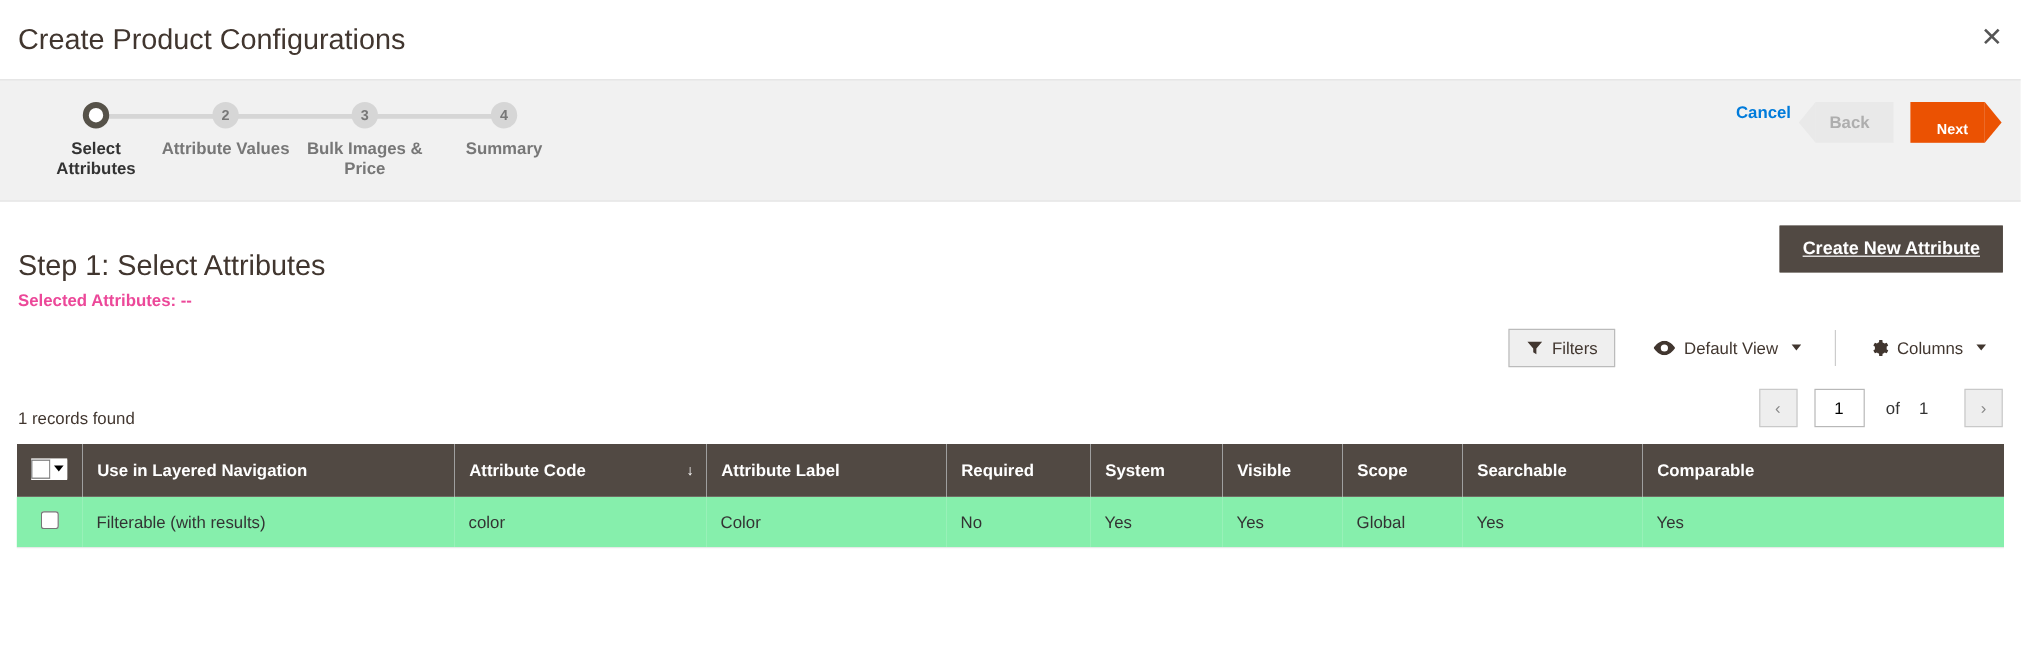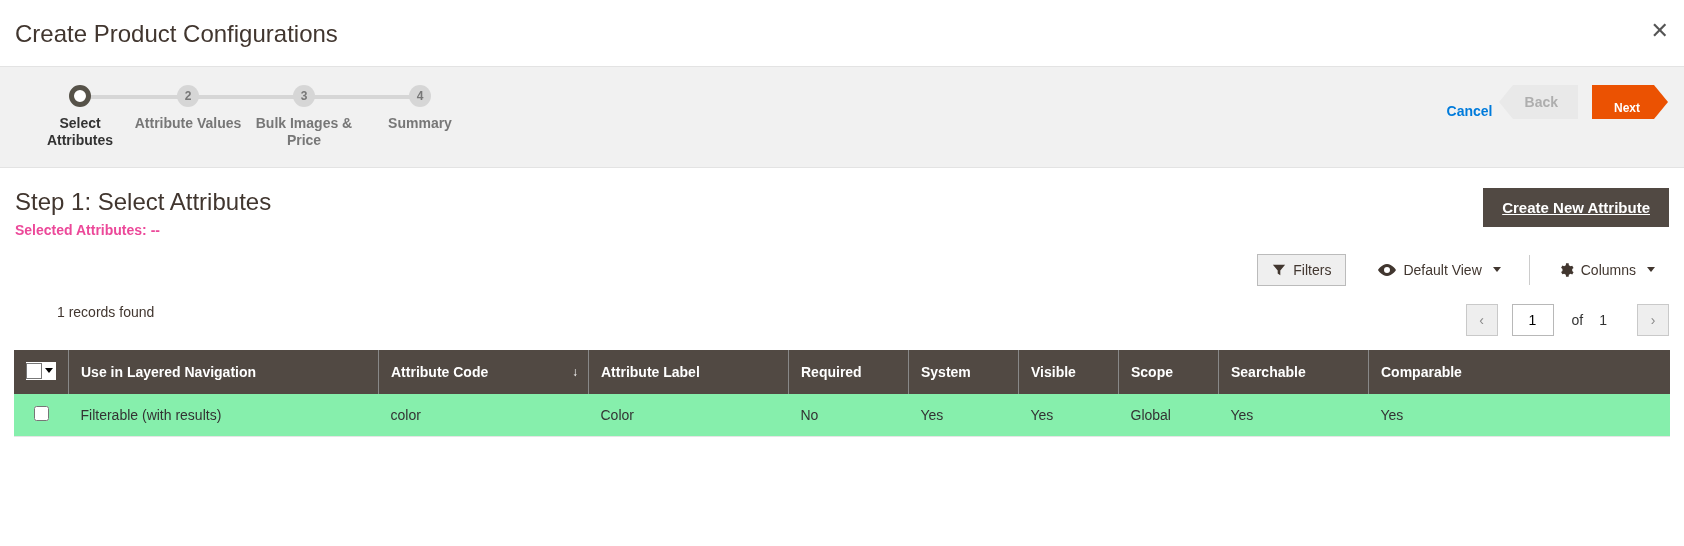--- a/index.html
+++ b/index.html
@@ -27,21 +27,21 @@
   .step.active .circle {
     background: #fff; border: 5px solid #565249; width: 22px; height: 22px; color: transparent;
   }
   .step .label { margin-top: 8px; font-size: 14px; color: #777; text-align: center; font-weight: 600; line-height: 1.2; }
   .step.active .label { color: #333; }
   .step .connector {
     position: absolute; top: 10px; left: 50%; right: -50%; height: 4px; background: #d6d6d6; z-index: 1;
   }
   .step:last-child .connector { display: none; }
 
-  .wizard-actions { display: flex; align-items: flex-end; gap: 14px; }
+  .wizard-actions { display: flex; align-items: flex-start; gap: 14px; }
   .link-cancel { color: #007bdb; font-weight: 600; font-size: 14px; text-decoration: none; cursor: pointer; margin-right: 6px; }
   .btn-back {
     background: #e9e9e9; color: #aeaeae; padding: 0 20px 0 12px; height: 34px;
     display: flex; align-items: center; font-weight: 600; position: relative; cursor: default;
     border: none; font-size: 14px;
   }
   .btn-back::before {
     content: ""; position: absolute; left: -14px; top: 0;
     border-top: 17px solid transparent; border-bottom: 17px solid transparent;
     border-right: 14px solid #e9e9e9;
@@ -51,37 +51,37 @@
     display: flex; align-items: center; font-weight: 600; position: relative; cursor: pointer;
     border: none; font-size: 12px;
   }
   .btn-next::after {
     content: ""; position: absolute; right: -14px; top: 0;
     border-top: 17px solid transparent; border-bottom: 17px solid transparent;
     border-left: 14px solid #eb5202;
   }
 
   .step-section { padding: 20px 15px 8px 15px; display: flex; justify-content: space-between; align-items: flex-start; }
-  .step-title { font-size: 24px; font-weight: 400; color: #41362f; margin-bottom: 6px; }
+  .step-title { font-size: 24px; font-weight: 400; color: #41362f; margin-bottom: 6px; margin-top: 20px; }
   .selected-attrs { font-size: 14px; color: #ec4899; font-weight: bold; }
   .btn-secondary {
     background: #514943; color: #fff; border: 1px solid #514943;
     padding: 10px 18px; font-weight: 600; font-size: 15px; cursor: pointer; text-decoration: underline;
   }
 
   .grid-toolbar { display: flex; justify-content: flex-end; align-items: center; gap: 0; padding: 8px 15px 8px 15px; }
   .tb-btn {
     display: inline-flex; align-items: center; gap: 7px; padding: 7px 14px;
     background: transparent; border: none; color: #41362f; font-size: 14px; cursor: pointer;
   }
   .tb-btn.filters { background: #efefef; border: 1px solid #bbb; }
   .tb-sep { width: 1px; height: 30px; background: #ccc; margin: 0 14px; }
   .caret-down { width: 0; height: 0; border-left: 4px solid transparent; border-right: 4px solid transparent; border-top: 5px solid #41362f; display: inline-block; margin-left: 4px;}
 
-  .grid-toolbar2 { display: flex; justify-content: space-between; align-items: flex-start; padding: 10px 15px 14px 15px; margin-left: 42px; }
+  .grid-toolbar2 { display: flex; justify-content: space-between; align-items: flex-end; padding: 10px 15px 14px 15px; }
   .records-found { color: #41362f; font-size: 14px; }
   .pager { display: flex; align-items: center; gap: 10px; }
   .per-page { display: flex; align-items: center; }
   .input-box { border: 1px solid #b8b8b8; height: 32px; width: 48px; text-align: center; font-size: 14px; background: #fff; }
   .dd-toggle { border: 1px solid #b8b8b8; border-left: none; height: 32px; width: 24px; background: #eee; display: inline-flex; align-items: center; justify-content: center; cursor: pointer;}
   .pp-label { margin-left: 10px; color: #333; font-size: 14px; }
   .pg-btn { width: 32px; height: 32px; background: #eee; border: 1px solid #c9c9c9; color: #888; display: inline-flex; align-items: center; justify-content: center; cursor: pointer; }
   .pg-input { border: 1px solid #b8b8b8; height: 32px; width: 42px; text-align: center; font-size: 14px; background: #fff; margin: 0 4px;}
   .of-label { color: #333; font-size: 14px; margin: 0 6px 0 4px;}
 

